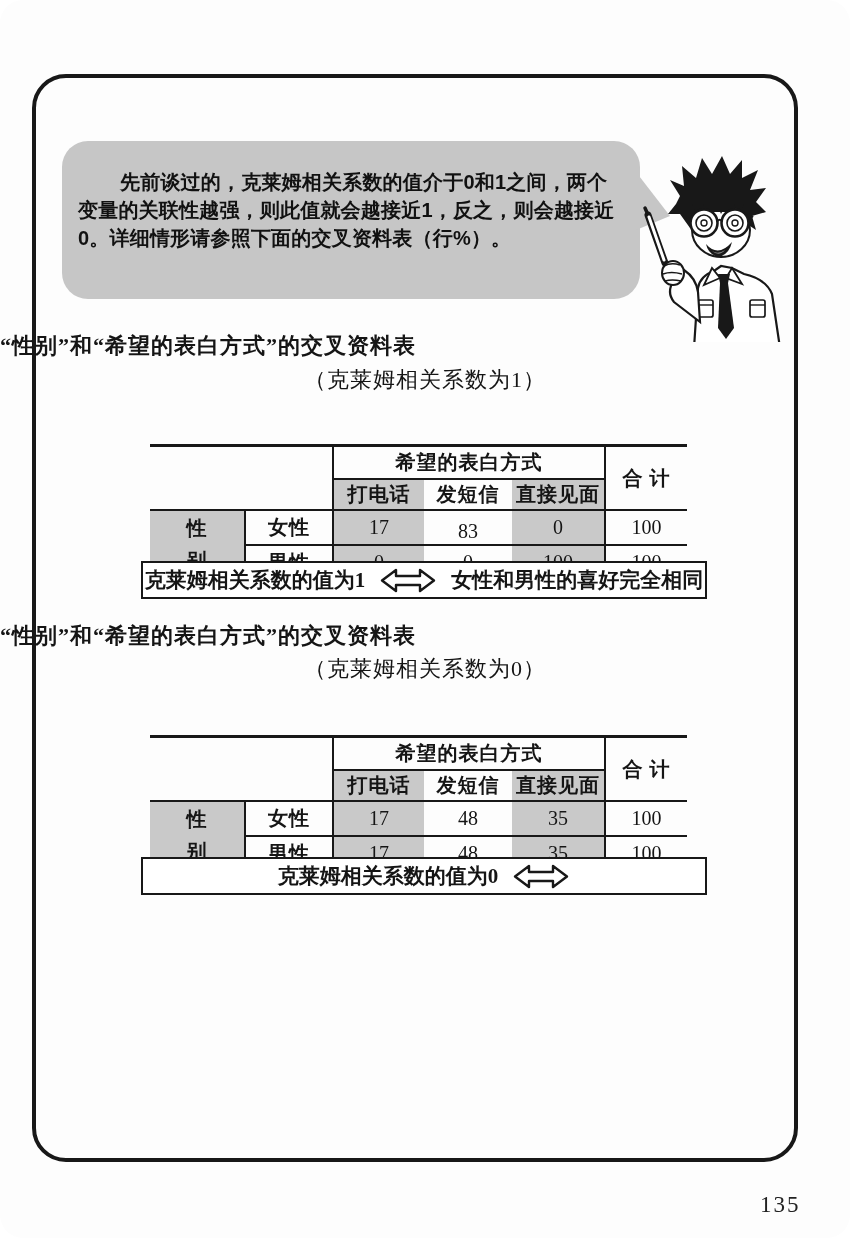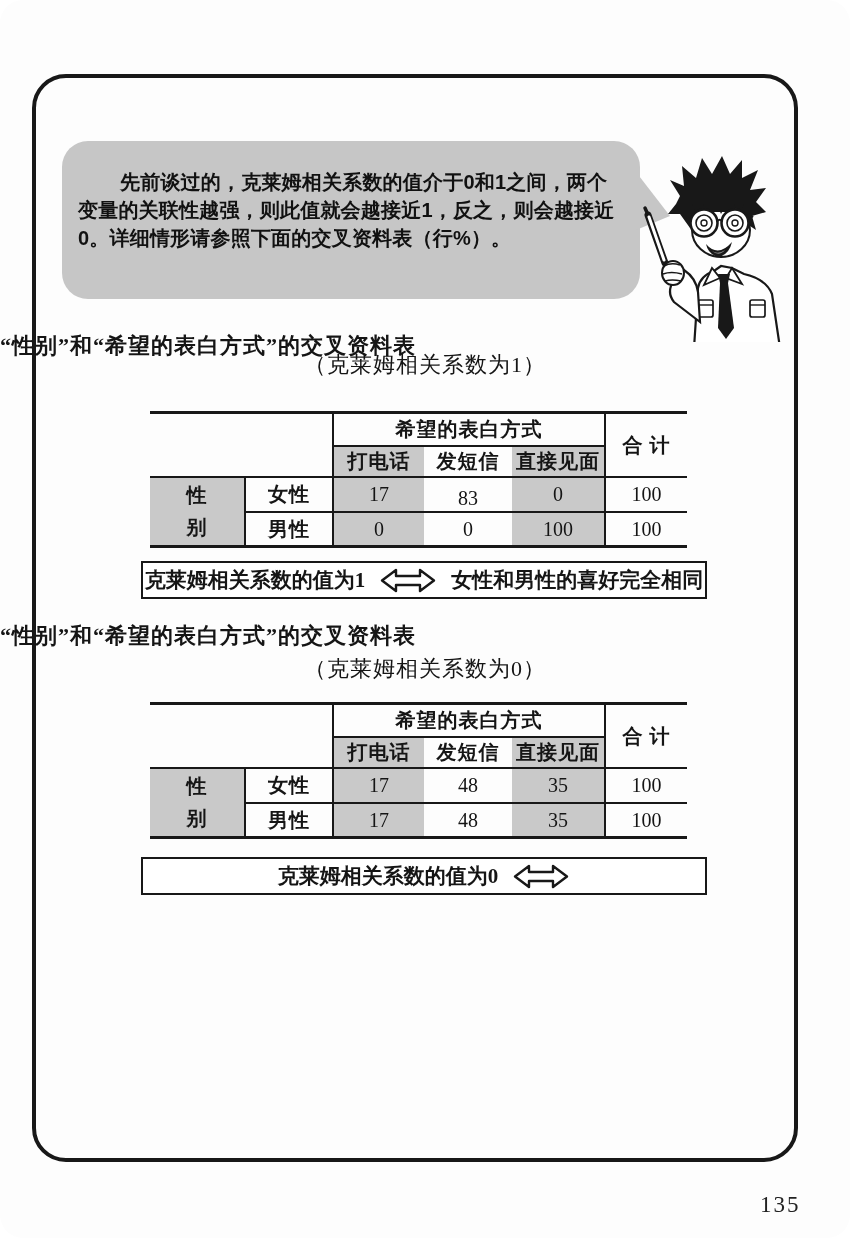--- a/index.html
+++ b/index.html
@@ -5,21 +5,21 @@
   html,body{margin:0;padding:0;}
   body{width:850px;height:1238px;background:#ffffff;font-family:"Liberation Serif","DejaVu Serif",serif;color:#151515;}
   .page{position:relative;width:850px;height:1238px;overflow:hidden;background:#fdfdfd;border-radius:23px;}
   .frame{position:absolute;left:32px;top:74px;width:766px;height:1088px;border:4.5px solid #181818;border-radius:34px;box-sizing:border-box;}
   .bubble{position:absolute;left:62px;top:141px;width:578px;height:158px;background:#c6c6c6;border-radius:26px;box-sizing:border-box;}
   .bubble-text{margin:0;padding:27px 14px 0 16px;font-family:"Liberation Sans","DejaVu Sans",sans-serif;font-weight:bold;font-size:20px;line-height:28px;text-indent:2.1em;letter-spacing:0.2px;color:#111;}
   .bubble-tail{position:absolute;left:636px;top:170px;}
   .char-svg{position:absolute;left:632px;top:152px;}
   .tbl-title{position:absolute;left:0;width:850px;text-align:left;font-size:22px;font-weight:600;letter-spacing:1px;}
   .tbl-subtitle{position:absolute;left:0;width:850px;text-align:center;font-size:22px;font-weight:500;letter-spacing:1px;}
-  .xtable{position:absolute;left:150px;width:537px;height:137px;}
+  .xtable{position:absolute;left:150px;width:537px;height:137px;margin-top:33px;}
   .ln{position:absolute;background:#181818;}
   .gfill{position:absolute;background:#c9c9c9;}
   .cell{position:absolute;display:flex;align-items:center;justify-content:center;font-size:20px;font-weight:600;letter-spacing:1px;}
   .cell.num{font-weight:500;letter-spacing:0;font-size:20px;}
   .sexcell{flex-direction:column;justify-content:space-around;padding:2px 0;box-sizing:border-box;}
   .callout{position:absolute;left:141px;width:566px;height:38px;border:2px solid #181818;background:#fff;box-sizing:border-box;display:flex;align-items:center;justify-content:center;gap:14px;font-size:21px;font-weight:600;}
   .page-number{position:absolute;left:760px;top:1192px;width:80px;font-size:23px;letter-spacing:2px;color:#222;}
 </style>
 </head>
 <body>
@@ -78,21 +78,21 @@
 
       <path d="M68,170 L42,150 Q34,140 42,128 L52,118 Q64,126 66,140 Z" fill="#ffffff" stroke="#181818" stroke-width="2.2"></path>
       <ellipse cx="41" cy="121" rx="11" ry="12" fill="#ffffff" stroke="#181818" stroke-width="2"></ellipse>
       <path d="M32,114 Q39,110 48,113" fill="none" stroke="#181818" stroke-width="1.5"></path>
       <path d="M31,122 Q39,119 50,122" fill="none" stroke="#181818" stroke-width="1.5"></path>
       <path d="M33,129 Q40,127 49,129" fill="none" stroke="#181818" stroke-width="1.5"></path>
     </g>
   </svg>
 
   <div class="tbl-title" style="top:331px">“性别”和“希望的表白方式”的交叉资料表</div>
-  <div class="tbl-subtitle" style="top:350px">（克莱姆相关系数为1）</div>
+  <div class="tbl-subtitle" style="top:365px">（克莱姆相关系数为1）</div>
 
   <div class="xtable" style="top:411px">
     <div class="gfill" style="left:0;top:67px;width:94px;height:67px"></div>
     <div class="gfill" style="left:184px;top:36px;width:90px;height:98px"></div>
     <div class="gfill" style="left:362px;top:36px;width:92px;height:98px"></div>
     <div class="ln" style="left:0;top:0;width:537px;height:3px"></div>
     <div class="ln" style="left:182px;top:34px;width:274px;height:2px"></div>
     <div class="ln" style="left:0;top:65px;width:537px;height:2px"></div>
     <div class="ln" style="left:94px;top:100px;width:443px;height:2px"></div>
     <div class="ln" style="left:0;top:134px;width:537px;height:3px"></div>

